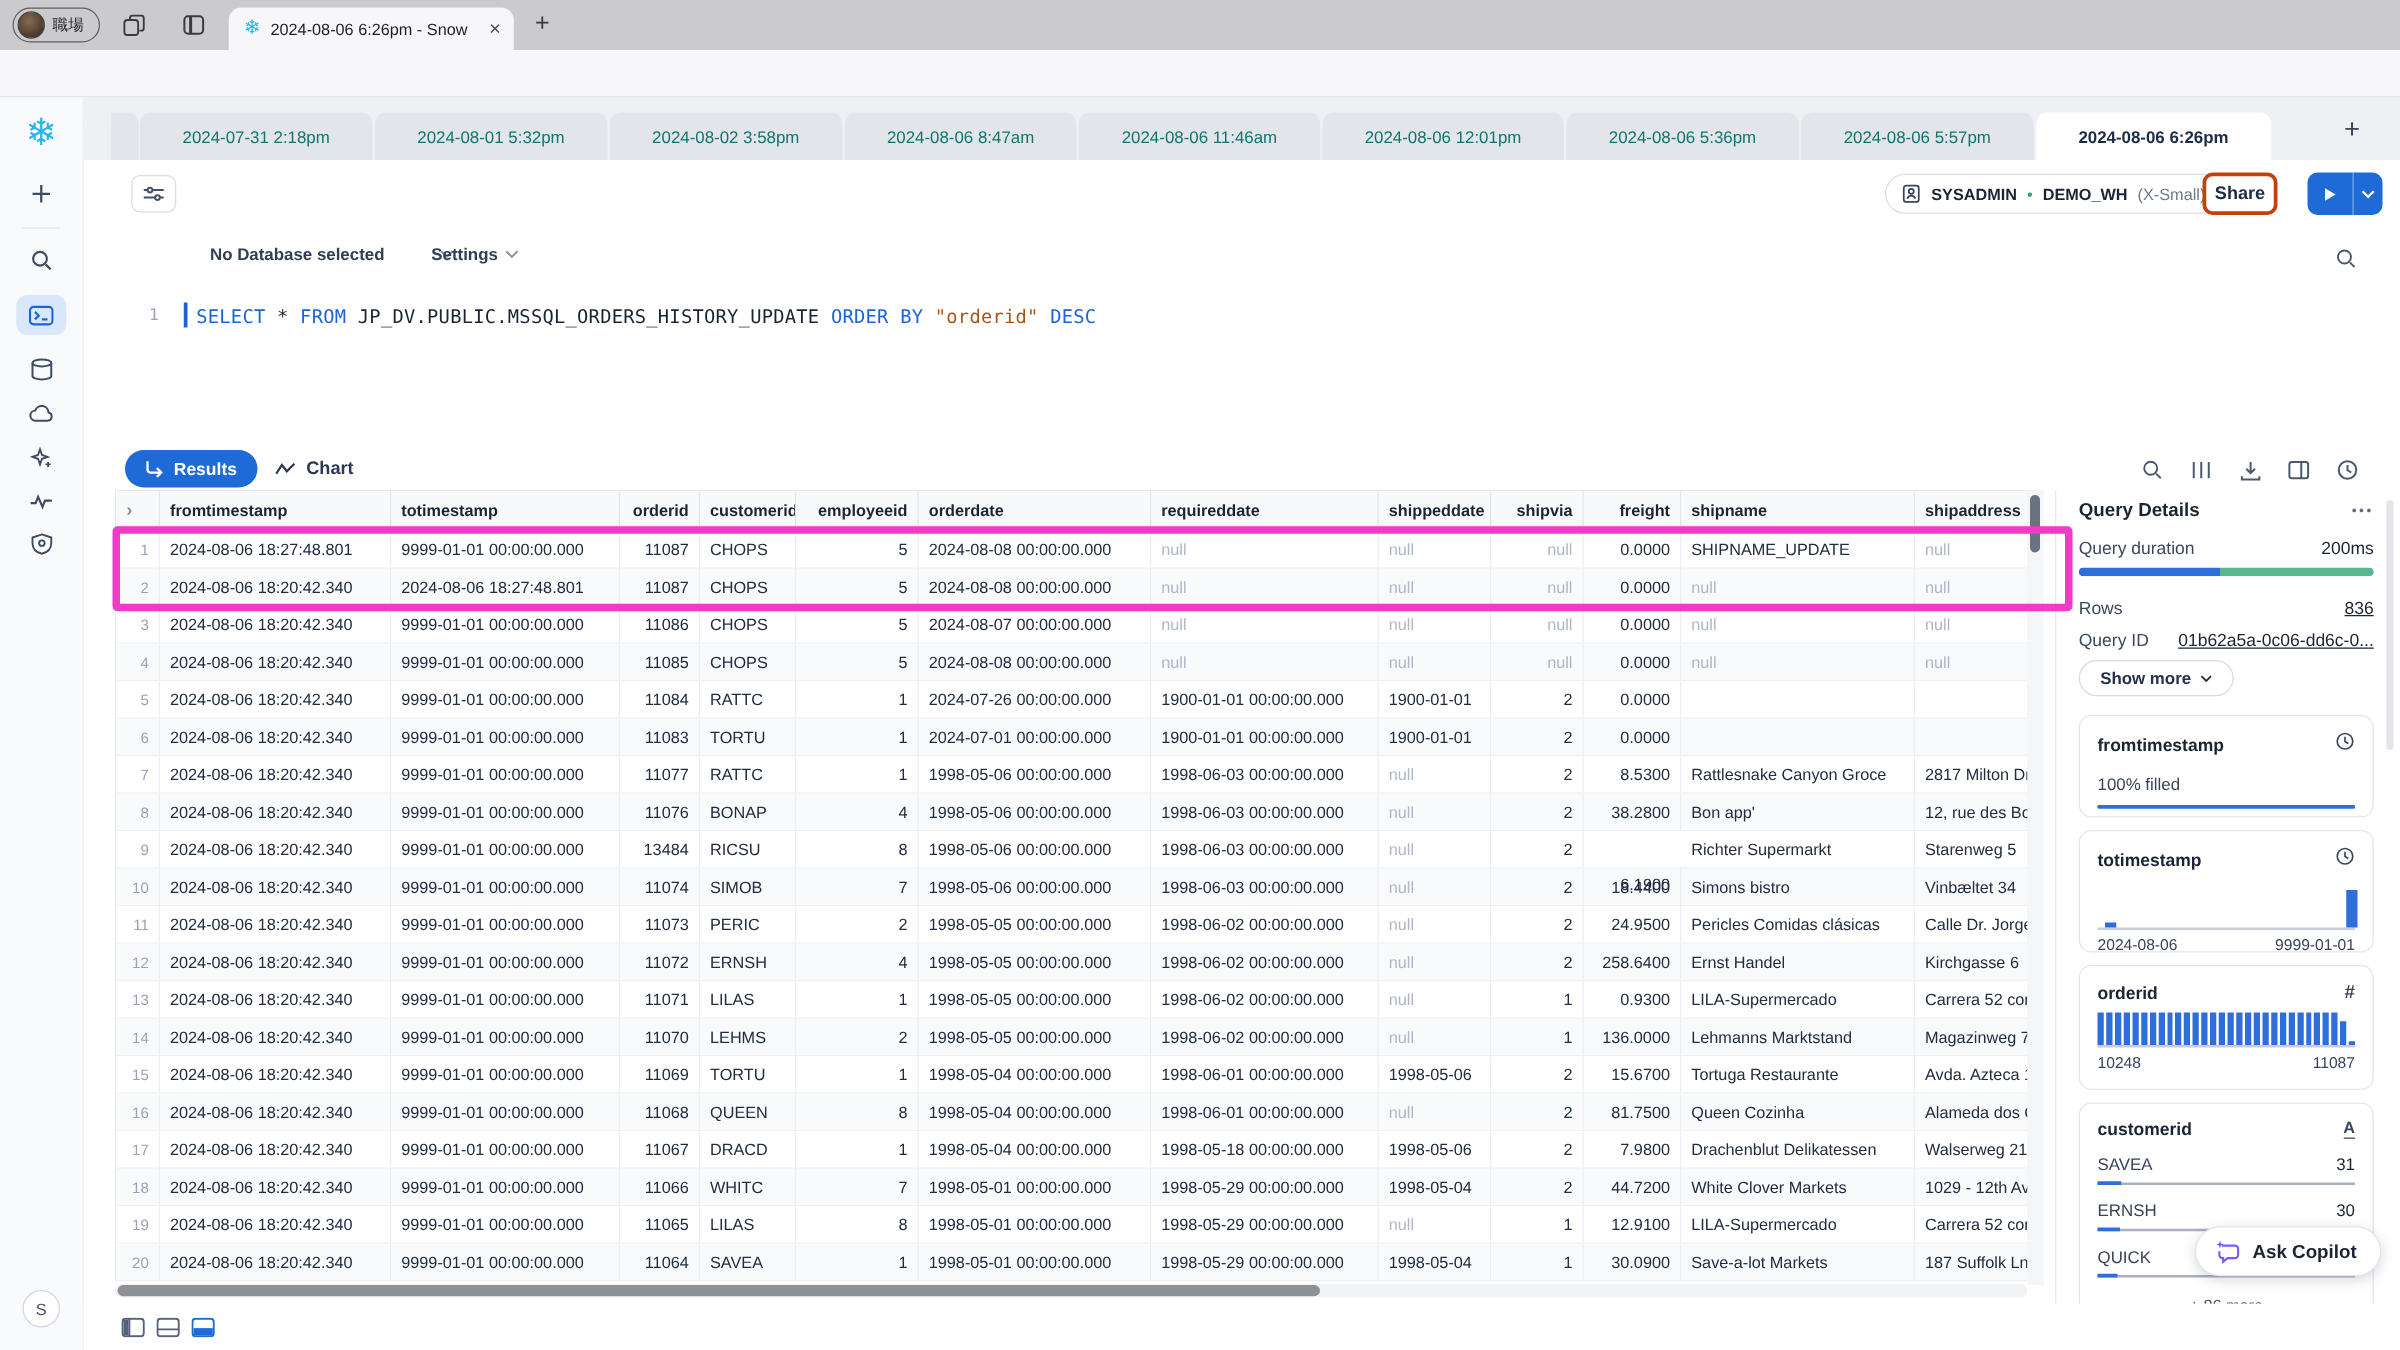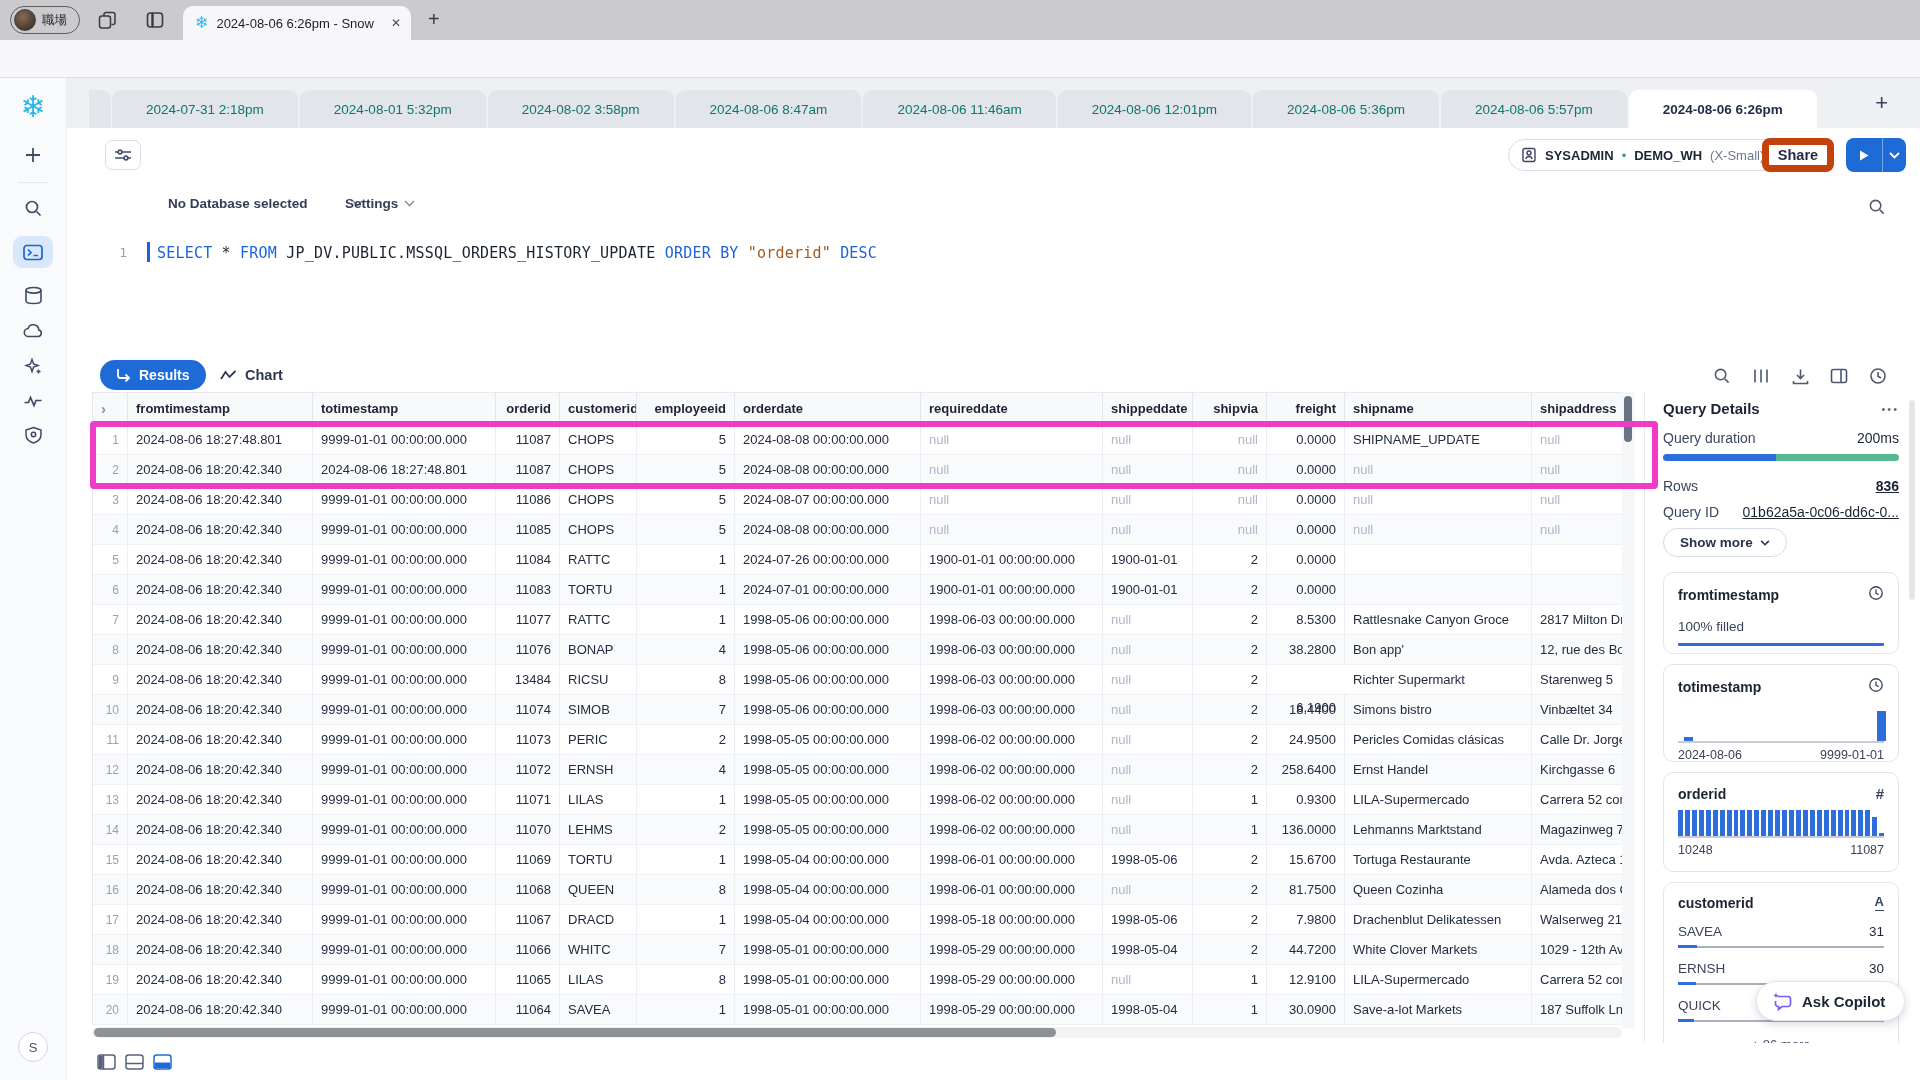--- a/index.html
+++ b/index.html
@@ -49,21 +49,21 @@
   .wtab { height:38px; background:#e2e5ea; border-radius:9px 9px 0 0; display:flex; align-items:center; padding:0 34px; font-size:13.5px; color:#0f766e; white-space:nowrap; }
   .wtab.active { background:#fff; color:#1e2b45; font-weight:bold; }
   .ws-newtab { position:absolute; right:32px; bottom:14px; font-size:22px; color:#39455e; line-height:1; }
 
   
   .opt-btn { position:absolute; left:105px; top:140px; width:36px; height:30px; border:1px solid #d9dde5; border-radius:7px; display:flex; align-items:center; justify-content:center; color:#43506b; background:#fff; }
   .ctx-pill { position:absolute; left:1508px; top:139px; height:32px; border:1px solid #dadee6; border-radius:16px; display:flex; align-items:center; gap:8px; padding:0 16px 0 12px; background:#fff; }
   .ctx-pill .role, .ctx-pill .wh { font-size:13px; font-weight:bold; color:#1c2536; }
   .ctx-pill .dot { color:#2ea471; font-size:13px; }
   .ctx-pill .size { font-size:13px; color:#6d7890; }
-  .share-btn { position:absolute; left:1762px; top:138px; width:72px; height:34px; border:7px solid #c2410c; border-radius:8px; background:#fff; font-size:14.5px; font-weight:bold; color:#1f2a44; display:flex; align-items:center; justify-content:center; font-family:inherit; }
+  .share-btn { position:absolute; left:1762px; top:138px; width:60px; height:34px; border:3px solid #c2410c; border-radius:8px; background:#fff; font-size:14.5px; font-weight:bold; color:#1f2a44; display:flex; align-items:center; justify-content:center; font-family:inherit; }
   .run-btn { position:absolute; left:1846px; top:138px; width:60px; height:34px; border-radius:8px; background:#1e6bd7; display:flex; }
   .run-play { width:37px; display:flex; align-items:center; justify-content:center; border-right:1px solid rgba(255,255,255,.4); color:#fff; }
   .run-caret { flex:1; display:flex; align-items:center; justify-content:center; color:#fff; }
 
   
   .dropdown { position:absolute; top:196px; display:flex; align-items:center; gap:6px; font-size:13.5px; font-weight:bold; color:#333d54; }
   .dd-db { left:168px;gap:44px; } .dd-settings { left:345px; }
   .dropdown svg { color:#8b94a8; }
   .ed-search { position:absolute; left:1868px; top:198px; color:#4c5870; }
   .lineno { position:absolute; left:101px; top:245px; width:26px; text-align:right; font-family:"DejaVu Sans Mono", monospace; font-size:13px; color:#97a0b4; }
@@ -96,21 +96,21 @@
 
   
   .panel { position:absolute; left:1644px; top:392px; width:284px; height:651px; border-left:1px solid #e7e9ee; background:#fff; overflow:hidden; }
   .pad { position:absolute; left:18px; width:236px; }
   .p-title-row { top:8px; display:flex; justify-content:space-between; align-items:center; }
   .p-title { font-size:15px; font-weight:bold; color:#1b2433; }
   .p-dots { color:#5d6880; font-size:11px; letter-spacing:2px; }
   .kv { display:flex; justify-content:space-between; align-items:center; }
   .kv .k { font-size:14px; color:#3c475e; }
   .kv .v { font-size:14px; color:#1b2433; }
-  .kv .v.link { text-decoration:underline; font-weight:bold; }
+  .kv .v.link { text-decoration:underline; font-weight:normal; }
   .kv .v.link2 { text-decoration:underline; }
   .dur-bar { top:62px; height:7px; border-radius:4px; overflow:hidden; display:flex; }
   .dur-blue { background:#2e6edb; height:100%; }
   .dur-green { background:#57b891; height:100%; flex:1; }
   .showmore { top:136px; width:124px; height:29px; border:1px solid #d5dae3; border-radius:15px; background:#fff; display:flex; align-items:center; justify-content:center; gap:7px; font-size:13.5px; font-weight:bold; color:#27324a; font-family:inherit; }
   .card { position:absolute; left:18px; width:236px; border:1px solid #e2e5eb; border-radius:10px; padding:12px 14px; background:#fff; }
   .card-head { display:flex; justify-content:space-between; align-items:center; }
   .card-title { font-size:14px; font-weight:bold; color:#1b2433; }
   .type-ic { color:#39455e; }
   .filled-lbl { margin-top:14px; font-size:13.5px; color:#39425a; }

